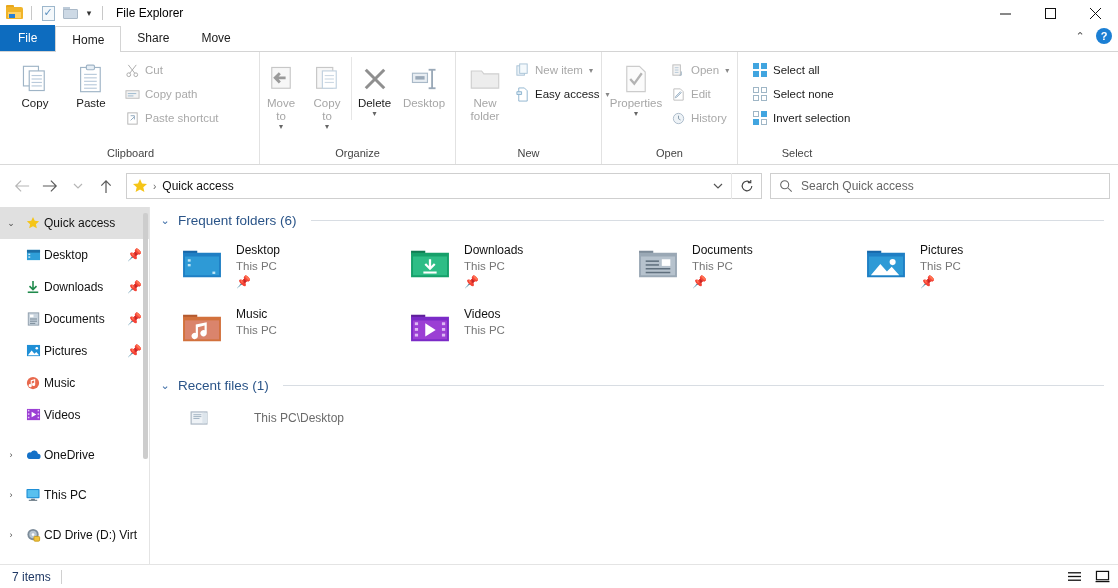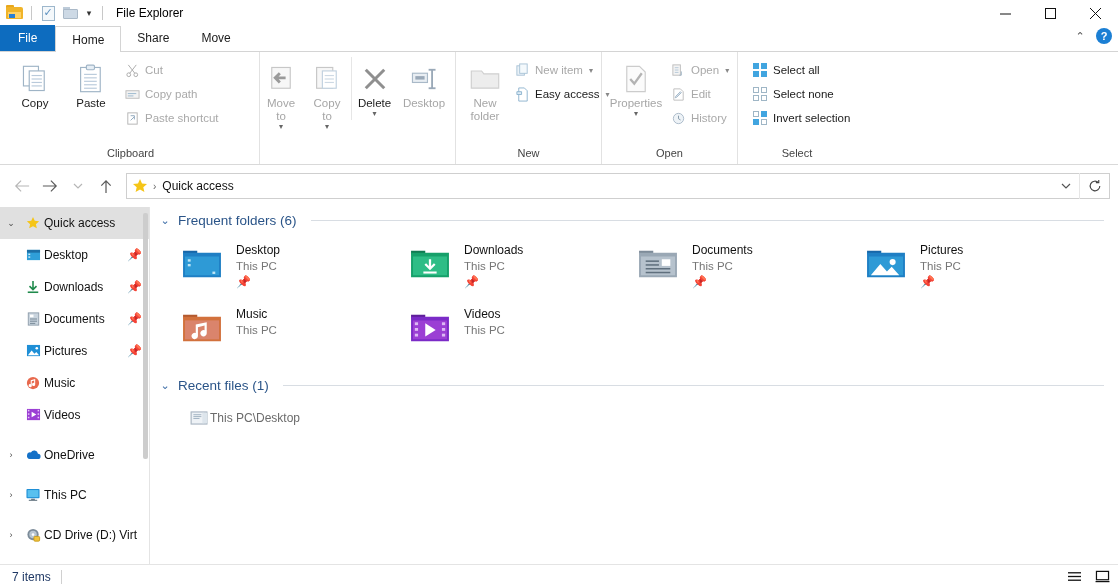--- a/index.html
+++ b/index.html
@@ -99,21 +99,21 @@
   .tile { width:228px; height:64px; display:flex; align-items:flex-start; padding-top:6px; }
   .tile-ico { width:48px; height:48px; display:flex; align-items:center; justify-content:center; flex:0 0 48px; }
   .tile-txt { padding-left:10px; padding-top:2px; }
   .tile-name { font-size:12px; color:#111; line-height:16px;}
   .tile-sub { font-size:11.5px; color:#767676; line-height:16px;}
   .tile-pin { margin-top:1px; }
 
   .recent-row { display:flex; align-items:center; height:30px; padding-left:38px; margin-top:10px; }
   .recent-ico { width:22px; display:flex; align-items:center; justify-content:center; }
   .recent-name { font-size:12px; color:#111; margin-left:8px; width:440px; }
-  .recent-path { font-size:12px; color:#6b6b6b; }
+  .recent-path { font-size:12px; color:#6b6b6b;margin-left:44px; }
 
   
   .statusbar { height:24px; border-top:1px solid #e4e4e4; display:flex; align-items:center; background:#fff; flex:0 0 24px; }
   .status-text { font-size:12px; color:#1f3864; padding-left:12px; }
   .status-sep { width:1px; height:14px; background:#d0d0d0; margin-left:10px; }
   .status-spacer { flex:1; }
   .viewbtn { width:24px; height:22px; display:flex; align-items:center; justify-content:center; margin-right:4px; }
   .pin { color:#8a8a8a; font-size:12px; }
 </style>
 </head>
@@ -298,20 +298,21 @@
                 <rect x="3" y="8" width="13" height="8" fill="#e9eef3" stroke="#a9b9c8"></rect>
                 <rect x="5.5" y="10.5" width="8" height="3" fill="#9aa9b8"></rect>
                 <line x1="20" y1="5" x2="20" y2="21" stroke="#9aa9b8" stroke-width="1.6"></line>
                 <line x1="17" y1="5" x2="23" y2="5" stroke="#9aa9b8" stroke-width="1.6"></line>
                 <line x1="17" y1="21" x2="23" y2="21" stroke="#9aa9b8" stroke-width="1.6"></line>
               </svg>
           </div>
           <span>Desktop</span>
         </div>
       </div>
+      <div class="rgroup-title">Organize</div>
     </div>
 
     <div class="rgroup" style="width:146px;">
       <div class="rgroup-body">
         <div class="bigbtn disabled" style="min-width:46px;">
           <div class="bicon">
             <svg width="32" height="30" viewBox="0 0 28 26">
                 <path d="M2 6h9l2 2.5h13V21H2z" fill="#ededed" stroke="#cfcfcf"></path>
               </svg>
           </div>
@@ -480,20 +481,29 @@
           </svg>
       </div>
       <div class="refresh">
         <svg width="14" height="14" viewBox="0 0 16 16">
             <path d="M13.5 8a5.5 5.5 0 1 1-1.7-4" fill="none" stroke="currentColor" stroke-width="1.3"></path>
             <path d="M12.3 1v3.2H9" fill="none" stroke="currentColor" stroke-width="1.3"></path>
           </svg>
       </div>
     </div>
 
+    <div class="searchbox">
+      <div class="search-ico">
+        <svg width="14" height="14" viewBox="0 0 16 16">
+            <circle cx="6.5" cy="6.5" r="4.6" fill="none" stroke="currentColor" stroke-width="1.2"></circle>
+            <line x1="10" y1="10" x2="14.5" y2="14.5" stroke="currentColor" stroke-width="1.2"></line>
+          </svg>
+      </div>
+      <div class="search-ph">Search Quick access</div>
+    </div>
   </div>
 
   <div class="body">
 
     <div class="sidebar">
 
       <div class="navitem sel">
         <span class="nav-exp">⌄</span>
         <span class="nav-ico">
           <svg width="14" height="14" viewBox="0 0 16 16">

